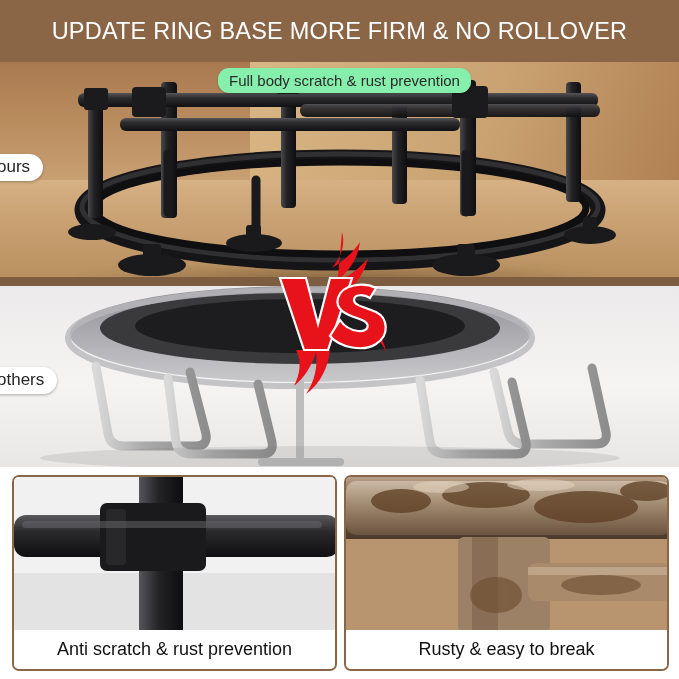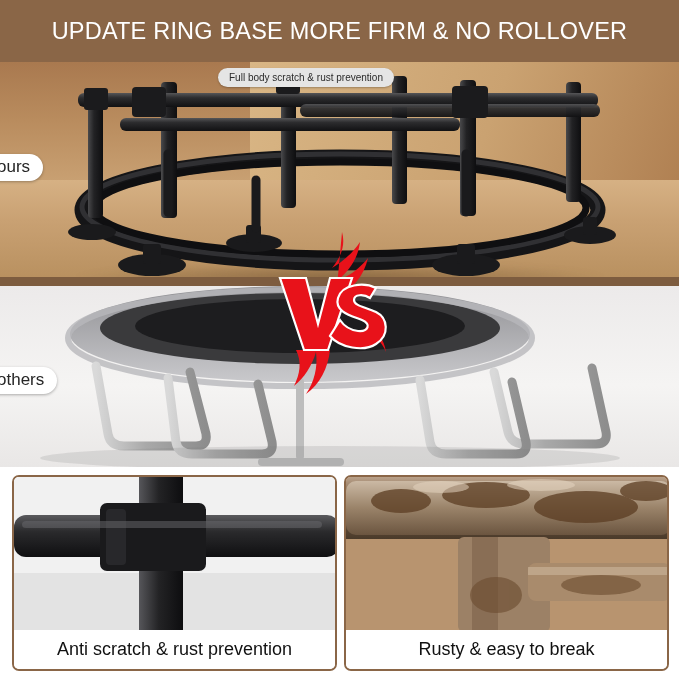--- a/index.html
+++ b/index.html
@@ -84,23 +84,23 @@
     left: 0; top: 0;
     width: 679px;
     height: 218px;
   }
 
   
   .caption-pill {
     position: absolute;
     top: 62px;
     left: 218px;
-    background: #e5e5e5;
+    background: #86efac;
     color: #2b2b2b;
-    font-size: 10px;
+    font-size: 15px;
     padding: 4px 11px;
     border-radius: 11px;
     white-space: nowrap;
     box-shadow: 0 1px 2px rgba(0,0,0,0.25);
   }
 
   
   .side-tag {
     position: absolute;
     left: -16px;

